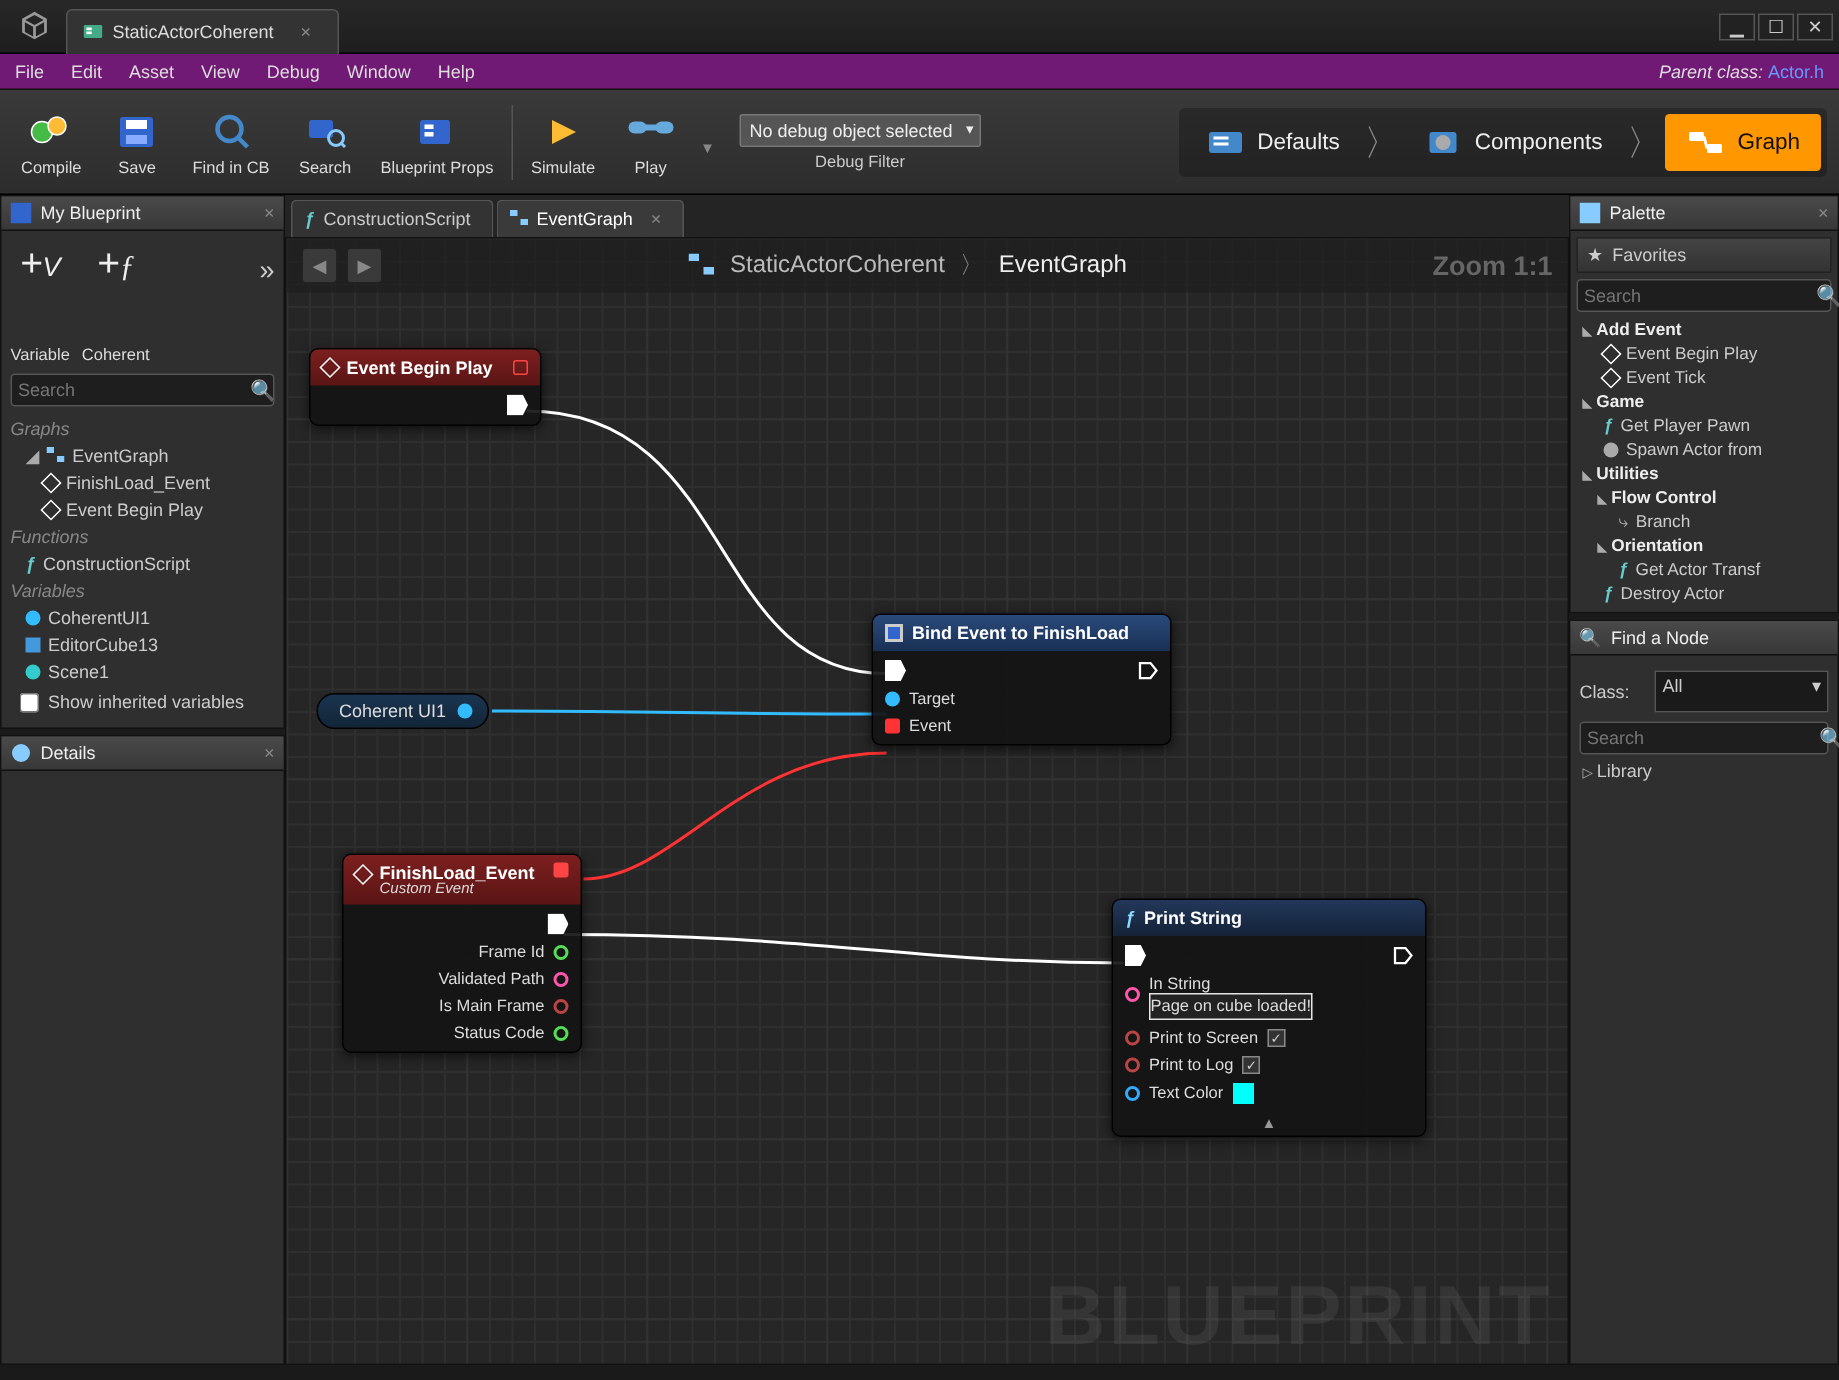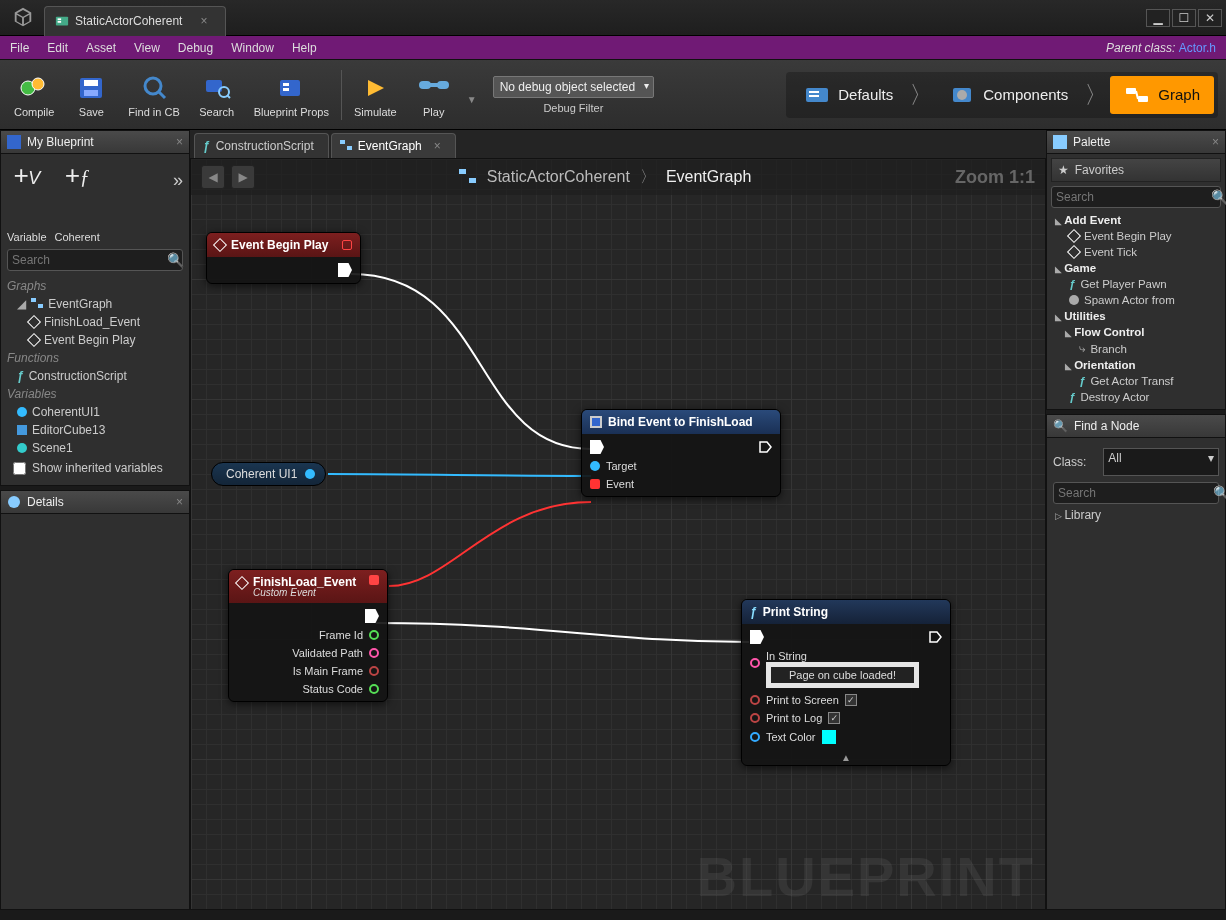--- a/index.html
+++ b/index.html
@@ -81,21 +81,21 @@
 .pin.green { border:2px solid #5d5; background:transparent; }
 .pin.string { border:2px solid #f5a; background:transparent; }
 .pin.bool { border:2px solid #b44; background:transparent; }
 .pin.color { border:2px solid #3af; background:transparent; }
 .pill-node { position:absolute; background:linear-gradient(#1a3550,#132538); border:1px solid #000; border-radius:14px; padding:4px 10px 4px 14px; display:flex; align-items:center; gap:8px; color:#ddd; font-size:12px; }
 .pill-node .outpin { width:10px;height:10px;border-radius:50%;background:#3bf; }
 .small-square { width:10px;height:10px; background:#f44; border-radius:2px; margin-left:auto; }
 .small-square.hollow { background:transparent; border:1px solid #f44; }
 .node-subtitle { font-size:10px; color:#ddd; font-style:italic; font-weight:normal; margin-top:-2px; }
 .arrow-down-chevron { text-align:center; color:#999; font-size:10px; padding:2px; cursor:pointer; }
-.input-box { background:#222; border:5px solid #e5e5e5; padding:2px 18px; color:#ddd; font-size:11px; }
+.input-box { background:#222; border:1px solid #e5e5e5; padding:2px 0; color:#ddd; font-size:11px; }
 .color-swatch { width:14px; height:14px; background:#0ff; }
 .checkbox { width:12px; height:12px; border:1px solid #888; background:#333; display:inline-flex; align-items:center; justify-content:center; font-size:9px; color:#ccc; }
 svg.wires { position:absolute; inset:0; width:100%; height:100%; pointer-events:none; z-index:1; }
 .node, .pill-node { z-index:2; }
 .right-col { width:180px; display:flex; flex-direction:column; gap:4px; }
 .palette-body { padding:4px; font-size:12px; }
 .fav-header { background:linear-gradient(#444,#333); padding:4px 6px; display:flex;align-items:center;gap:6px; border:1px solid #222; }
 .palette-tree { margin-top:4px; font-size:11.5px; color:#ccc; }
 .palette-tree .pcat { color:#eee; padding:2px 0 2px 4px; cursor:pointer; font-weight:bold; }
 .palette-tree .pcat::before { content:"◢"; font-size:8px; color:#aaa; margin-right:3px; display:inline-block; transform:scaleX(-1); }

